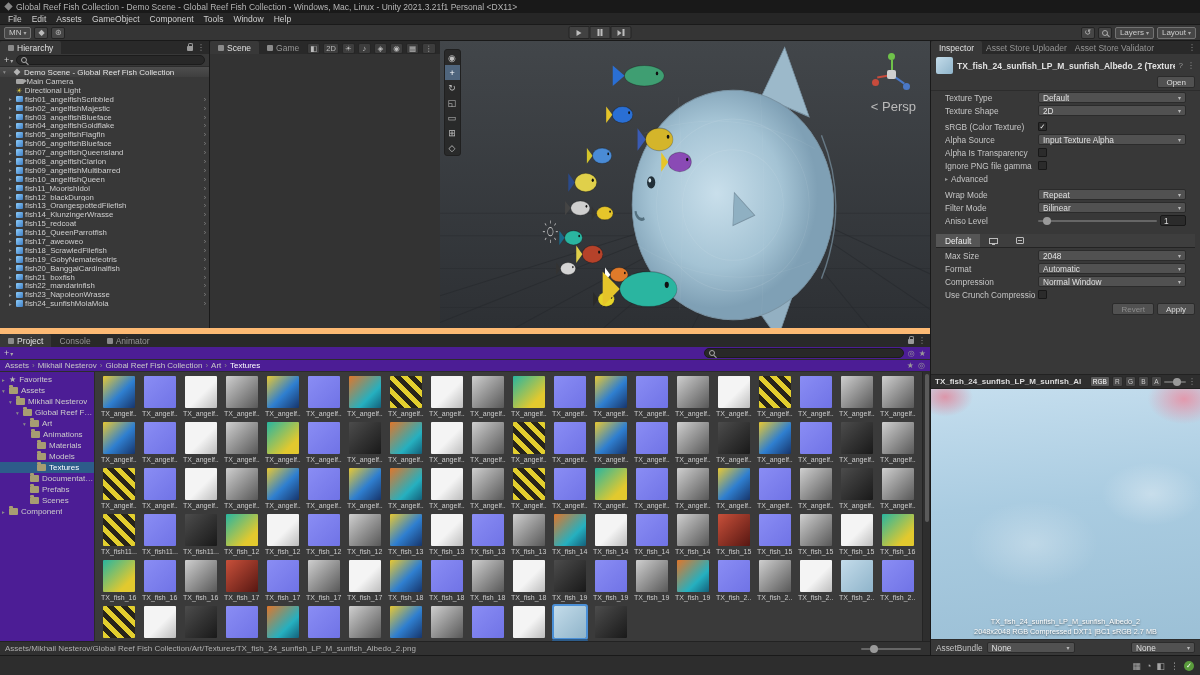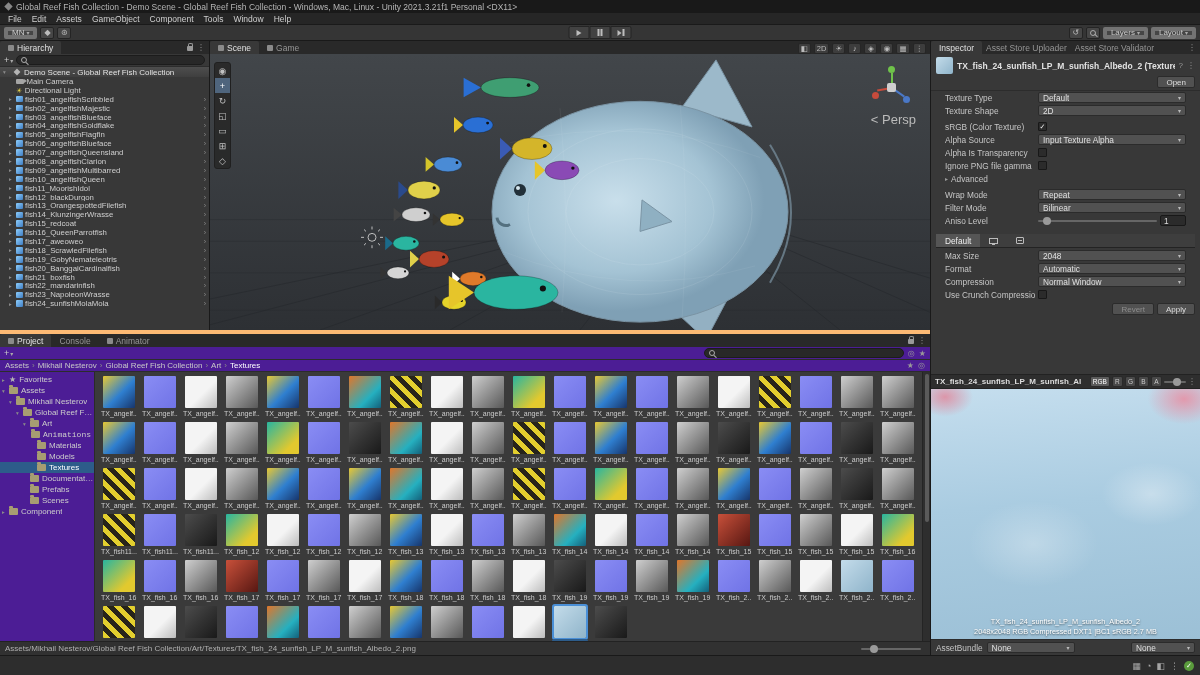--- a/index.html
+++ b/index.html
@@ -4,36 +4,36 @@
 <style>
 *{box-sizing:border-box;margin:0;padding:0}
 html,body{width:1200px;height:675px;overflow:hidden}
 body{background:#282828;font-family:"Liberation Sans",sans-serif;color:#c8c8c8;font-size:9px;-webkit-font-smoothing:antialiased}
 
 .titlebar{height:13px;background:#191919;display:flex;align-items:center;gap:4px;padding:0 5px;font-size:8.5px;color:#b5b5b5;white-space:nowrap}
 .unity-logo{width:7px;height:7px;background:#888;transform:rotate(45deg) scale(.85);flex:none}
 .menubar{height:12px;background:#262626;display:flex;align-items:center;padding:0 3px;font-size:8.5px;color:#cfcfcf;border-bottom:1px solid #1a1a1a}
 .menu-item{padding:0 5px;cursor:default}
 .toolbar{height:16px;background:#353535;border-bottom:1px solid #191919;display:flex;align-items:center;padding:0 4px;position:relative}
-.tb-chip{height:12px;background:#464646;border:4px solid #737373;border-radius:2px;display:flex;align-items:center;gap:2px;padding:0 4px;font-size:8px;color:#ccc;margin-right:3px}
+.tb-chip{height:12px;background:#464646;border:1px solid #737373;border-radius:2px;display:flex;align-items:center;gap:2px;padding:0 4px;font-size:8px;color:#ccc;margin-right:3px}
 .tb-ico{width:14px;height:12px;background:#464646;border:1px solid #242424;border-radius:2px;display:flex;align-items:center;justify-content:center;font-size:8px;color:#bbb;margin-right:3px}
 .arr{font-size:6px;color:#aaa}
 .play-group{position:absolute;left:50%;top:1px;transform:translateX(-50%);display:flex}
 .pbtn{width:21px;height:13px;background:#424242;border:1px solid #242424;display:flex;align-items:center;justify-content:center}
 .pbtn:first-child{border-radius:2px 0 0 2px}.pbtn:last-child{border-radius:0 2px 2px 0}
 .i-play{width:0;height:0;border-left:5px solid #bdbdbd;border-top:3.5px solid transparent;border-bottom:3.5px solid transparent}
 .i-pause{display:flex;gap:1.5px}.i-pause i{width:2px;height:7px;background:#bdbdbd}
 .i-step{display:flex;align-items:center}.i-step b{width:1.5px;height:7px;background:#bdbdbd;margin-left:1px}
 .tb-right{margin-left:auto;display:flex;align-items:center}
 .mag{width:6px;height:6px;border:1.2px solid #aaa;border-radius:50%;position:relative;flex:none}
 .mag::after{content:'';position:absolute;width:4px;height:1.2px;background:#aaa;transform:rotate(45deg);right:-3px;bottom:-2px}
 
 .main{display:flex;height:614px}
 .left-col{width:930px;display:flex;flex-direction:column;min-width:0}
-.top-row{height:293px;display:flex;border-bottom:4px solid #fdba74}
+.top-row{height:293px;display:flex;border-bottom:6px solid #fdba74}
 .right-col{width:270px;border-left:1px solid #191919;background:#383838;display:flex;flex-direction:column}
 
 .tabbar{height:13px;background:#292929;display:flex;align-items:flex-end;font-size:8.5px;color:#969696;flex:none}
 .ptab{height:13px;display:flex;align-items:center;gap:3px;padding:0 8px;white-space:nowrap}
 .ptab.active{background:#383838;color:#e0e0e0;border-radius:2px 2px 0 0}
 .tab-ico{width:6px;height:6px;background:#8a8a8a;border-radius:1px;flex:none}
 .tabbar-right{margin-left:auto;display:flex;align-items:center;gap:4px;padding:0 4px;height:13px}
 .ico-lock{width:6px;height:5px;background:#999;border-radius:1px;position:relative;margin-top:2px}
 .ico-lock::before{content:'';position:absolute;top:-3px;left:1px;width:3px;height:3px;border:1px solid #999;border-bottom:none;border-radius:2px 2px 0 0}
 .dots{color:#999;font-size:8px;line-height:1}
@@ -46,21 +46,21 @@
 .h-root{height:10px;display:flex;align-items:center;background:linear-gradient(#4e4e4e,#3f3f3f);font-size:8px;color:#e2e2e2;padding:0 3px;gap:2px}
 .ico-scene{width:6px;height:6px;background:#b5b5b5;transform:rotate(45deg) scale(.8);flex:none;margin:0 2px}
 .h-row{height:8.9px;display:flex;align-items:center;font-size:7.8px;color:#cfcfcf;padding-left:9px;white-space:nowrap;overflow:hidden}
 .h-arrow{width:7px;color:#8a8a8a;font-size:5.5px;flex:none}
 .h-chev{margin-left:auto;padding-right:3px;color:#8a8a8a;font-size:7px}
 .ico-cube{width:6.5px;height:6.5px;background:linear-gradient(135deg,#8fd0ff,#3e7cc1);margin-right:2.5px;border-radius:1px;flex:none}
 .ico-camera{width:8px;height:5px;background:#a5a5a5;border-radius:1px;position:relative;margin-right:2.5px;flex:none}
 .ico-camera::after{content:'';position:absolute;right:-3px;top:0;border-left:3px solid #a5a5a5;border-top:2.5px solid transparent;border-bottom:2.5px solid transparent}
 .ico-light{color:#e8d44a;font-size:7px;margin-right:2.5px;line-height:1;flex:none}
 
-.scene-panel{flex:1;display:flex;flex-direction:column;min-width:0;background:#333}
+.scene-panel{flex:1;display:flex;flex-direction:row;min-width:0;background:#333}
 .scene-view{flex:1;position:relative;overflow:hidden;background:linear-gradient(#42464a,#2d3034)}
 .scene-view svg{position:absolute;inset:0;width:100%;height:100%}
 .scene-tools{position:absolute;left:4px;top:8px;width:17px;background:rgba(40,40,40,.92);border:1px solid #202020;border-radius:3px;display:flex;flex-direction:column;overflow:hidden}
 .scene-tool{height:15px;display:flex;align-items:center;justify-content:center;font-size:9px;color:#c0c0c0}
 .scene-tool.active{background:#4f657d;color:#fff}
 .gizmo{position:absolute;right:16px;top:12px;width:44px;height:44px}
 .gz-line{position:absolute;left:21px;top:21px;width:2px;height:16px;transform-origin:1px 1px}
 .gz-dot{position:absolute;width:7px;height:7px;border-radius:50%}
 .gz-center{position:absolute;left:17px;top:17px;width:9px;height:9px;background:#cfcfcf;border-radius:2px}
 .persp{position:absolute;right:14px;top:58px;font-size:13px;color:#bbb}
@@ -639,21 +639,21 @@
             <div class="t-row" style="padding-left: 16px;">
               <span class="t-arrow">▾</span>
               <span class="ico-folder"></span>
               <span class="t-label">Global Reef Fish C</span>
             </div>
             <div class="t-row" style="padding-left: 23px;">
               <span class="t-arrow">▾</span>
               <span class="ico-folder"></span>
               <span class="t-label">Art</span>
             </div>
-            <div class="t-row" style="padding-left: 24px; font-family: Liberation Mono, monospace;">
+            <div class="t-row" style="padding-left: 24px;">
               <span class="t-arrow"></span>
               <span class="ico-folder"></span>
               <span class="t-label">Animations</span>
             </div>
             <div class="t-row" style="padding-left: 30px;">
               <span class="t-arrow"></span>
               <span class="ico-folder"></span>
               <span class="t-label">Materials</span>
             </div>
             <div class="t-row" style="padding-left: 30px;">

